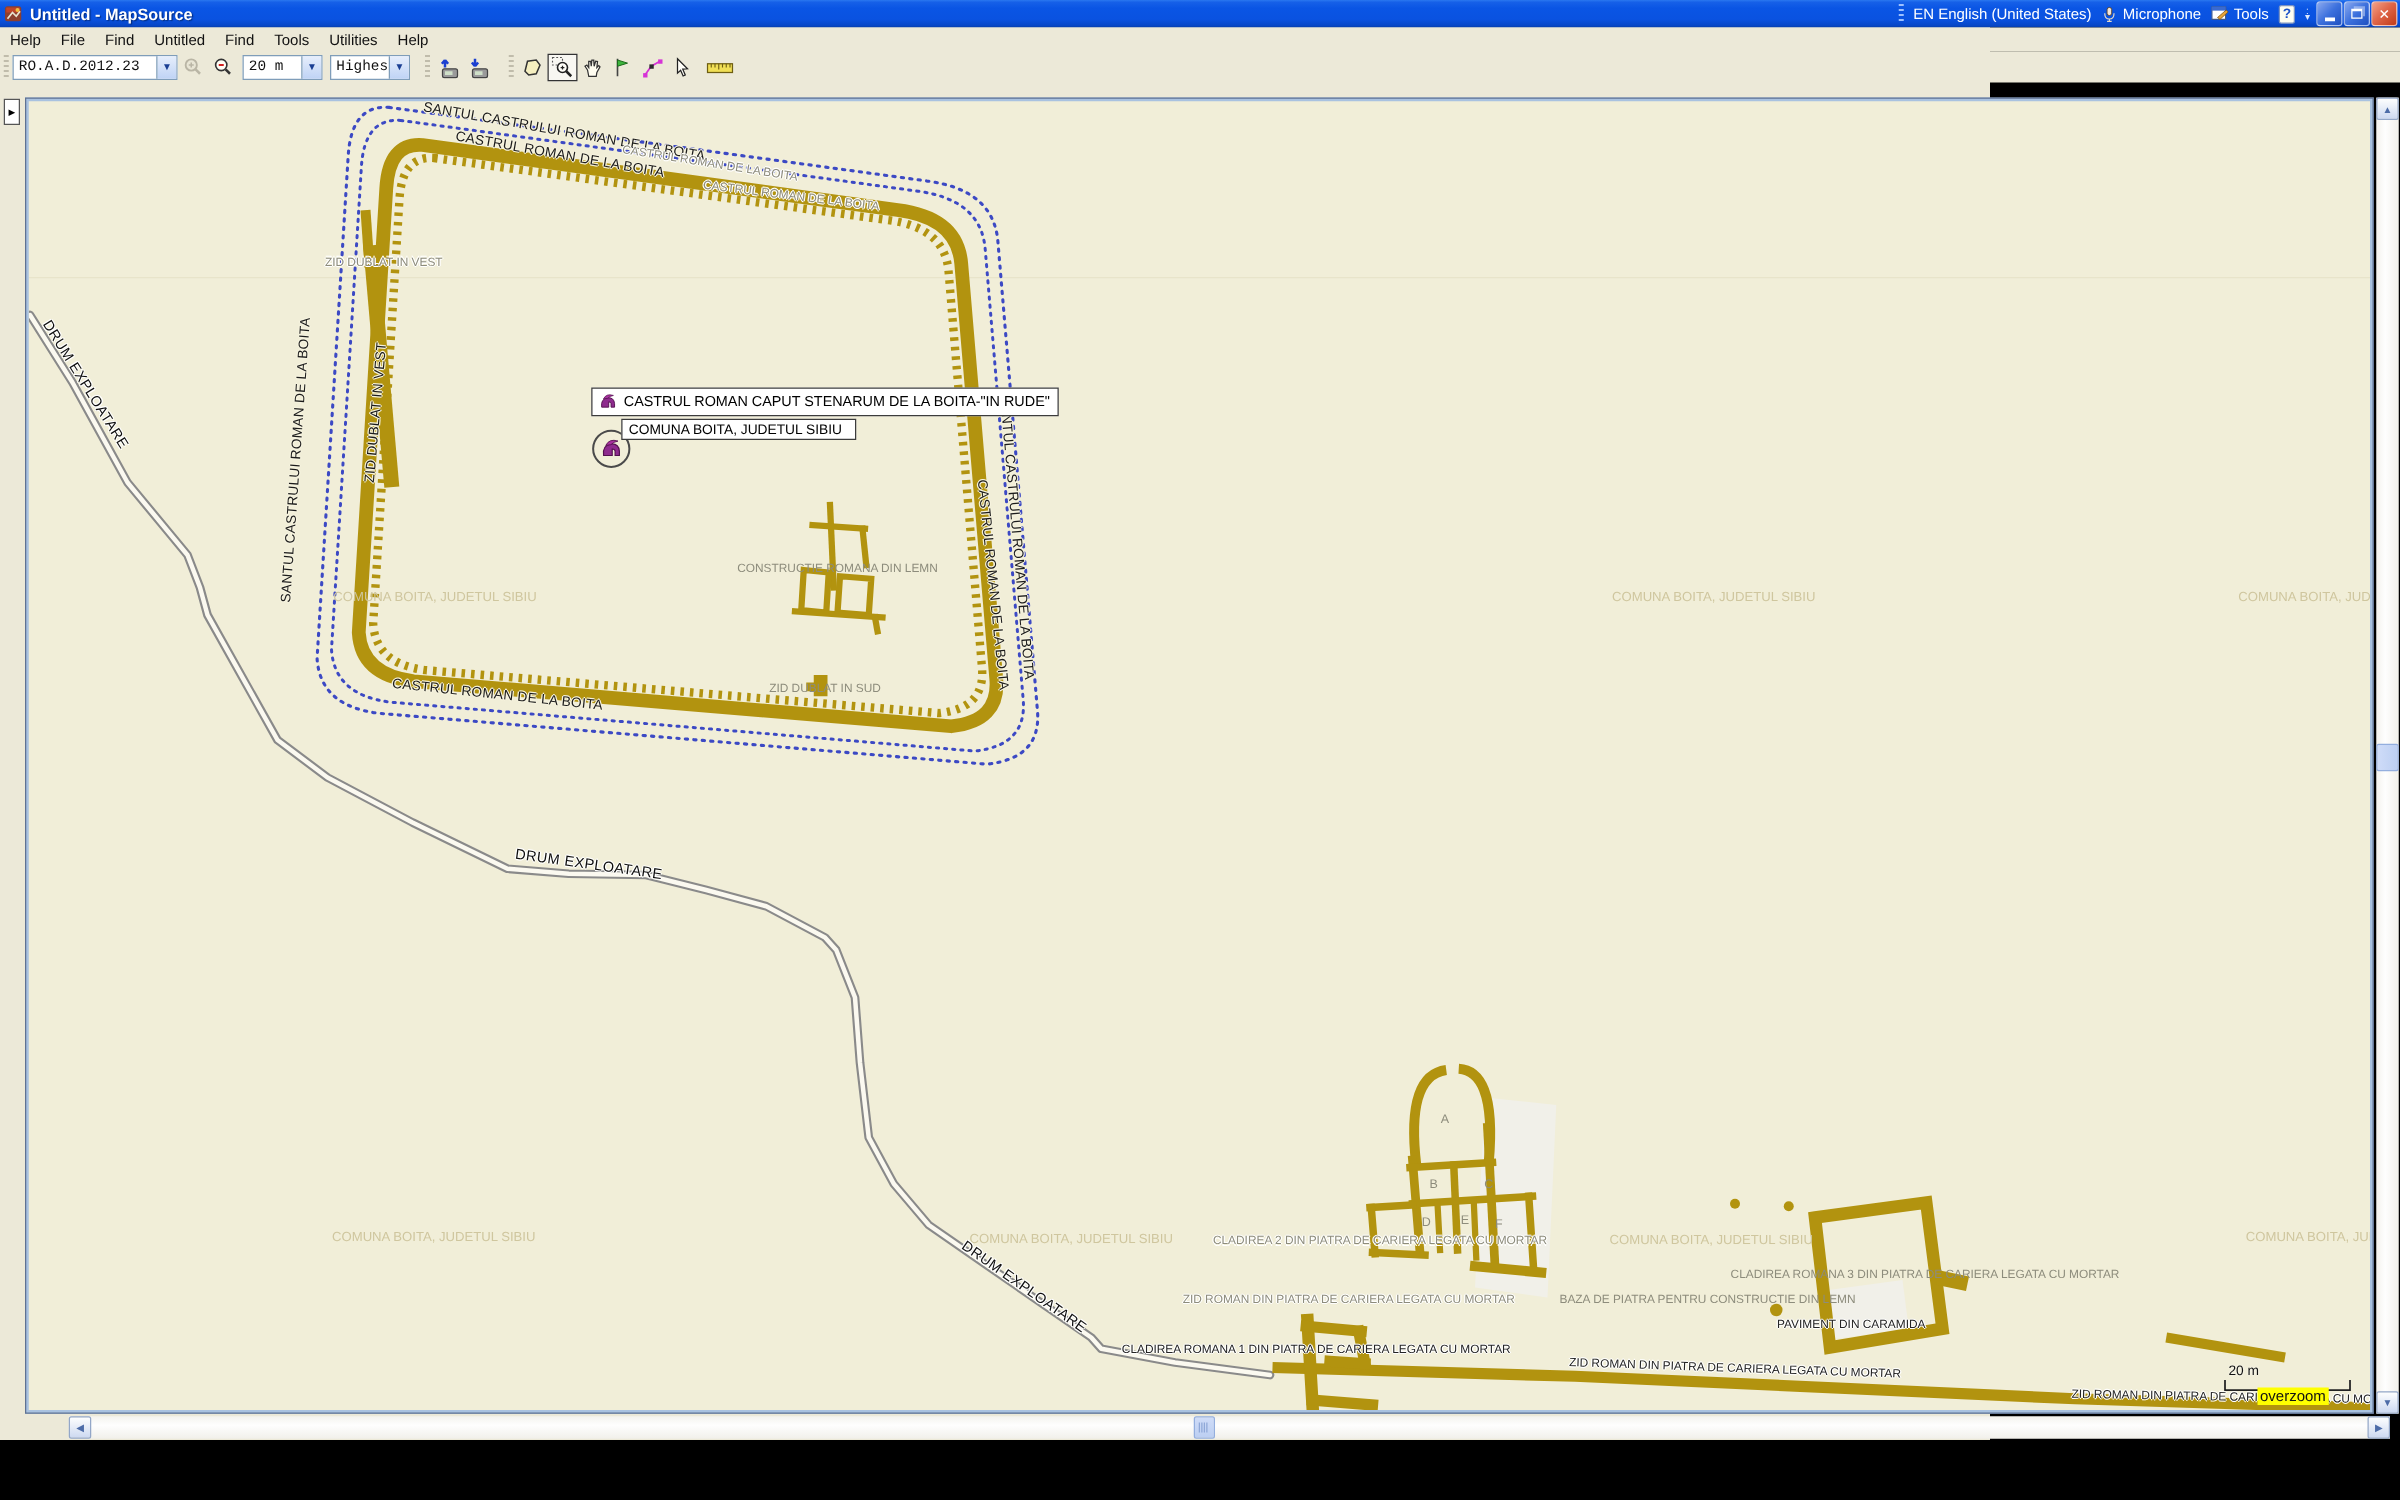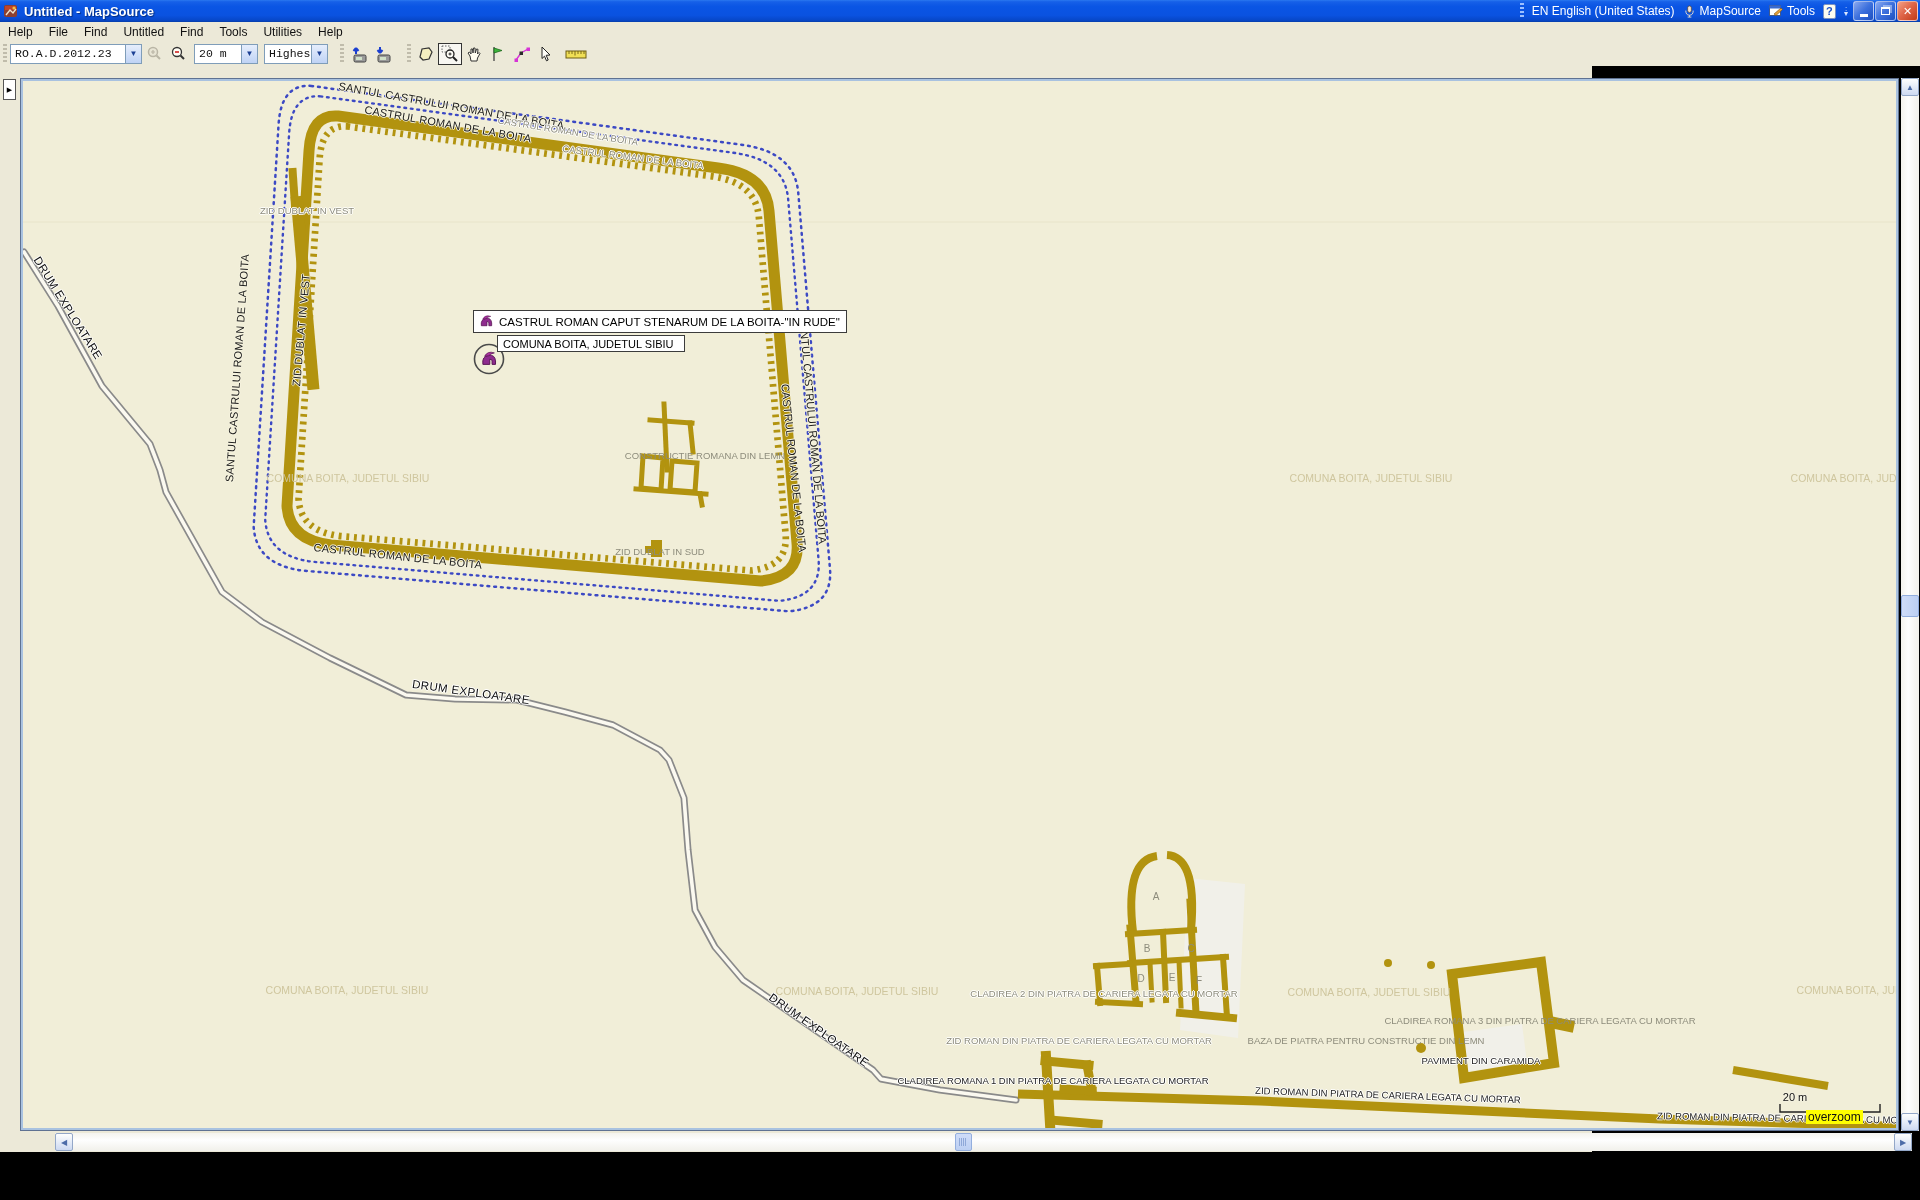--- a/index.html
+++ b/index.html
@@ -107,21 +107,21 @@
     <span id="title-text">Untitled - MapSource</span>
 
     <div id="langbar">
       <span class="lb-handle"></span>
       <span class="lb-item">EN English (United States)</span>
       <span class="lb-item">
         <svg width="13" height="13" viewBox="0 0 14 14">
           <rect x="5" y="1" width="4" height="7" rx="2" fill="#f3e6d8" stroke="#5a4632" stroke-width="0.8"></rect>
           <path d="M3 6 Q3 11 7 11 Q11 11 11 6 M7 11 L7 13 M5 13 L9 13" stroke="#e8dcc8" stroke-width="1" fill="none"></path>
         </svg>
-        <span>MapSource</span>
+        <span>Microphone</span>
       </span>
       <span class="lb-item">
         <svg width="14" height="12" viewBox="0 0 14 12">
           <rect x="0.5" y="0.5" width="11" height="10" fill="#fff" stroke="#40598c"></rect>
           <rect x="0.5" y="0.5" width="11" height="3" fill="#3a6ad0"></rect>
           <path d="M5 9 L12 3 L13.5 4.5 L7 10.5 Z" fill="#e8a33a" stroke="#7a5313" stroke-width="0.6"></path>
         </svg>
         <span>Tools</span>
       </span>
       <span class="helpbox">?</span>
@@ -349,21 +349,21 @@
             <div class="mlabel lab-black" style="left: 430px; top: 25px; transform: translate(-50%, -50%) rotate(10deg);">SANTUL CASTRULUI ROMAN DE LA BOITA.</div>
             <div class="mlabel lab-black" style="left: 425px; top: 43px; transform: translate(-50%, -50%) rotate(10deg);">CASTRUL ROMAN DE LA BOITA</div>
             <div class="mlabel lab-grayhalo" style="left: 545px; top: 50px; transform: translate(-50%, -50%) rotate(9deg);">CASTRUL ROMAN DE LA BOITA</div>
             <div class="mlabel lab-grayhalo" style="left: 610px; top: 76px; transform: translate(-50%, -50%) rotate(7deg);">CASTRUL ROMAN DE LA BOITA</div>
             <div class="mlabel lab-black" style="left: 214px; top: 287px; transform: translate(-50%, -50%) rotate(-86deg);">SANTUL CASTRULUI ROMAN DE LA BOITA</div>
             <div class="mlabel lab-grayhalo" style="left: 284px; top: 129px; transform: translate(-50%, -50%) rotate(0deg);">ZID DUBLAT IN VEST</div>
             <div class="mlabel lab-black" style="left: 278px; top: 249px; transform: translate(-50%, -50%) rotate(-85deg);">ZID DUBLAT IN VEST</div>
             <div class="mlabel lab-black" style="left: 790px; top: 349px; transform: translate(-50%, -50%) rotate(85deg);">SANTUL CASTRULUI ROMAN DE LA BOITA</div>
             <div class="mlabel lab-black" style="left: 771px; top: 387px; transform: translate(-50%, -50%) rotate(84deg);">CASTRUL ROMAN DE LA BOITA</div>
             <div class="mlabel lab-black" style="left: 375px; top: 475px; transform: translate(-50%, -50%) rotate(6deg);">CASTRUL ROMAN DE LA BOITA</div>
-            <div class="mlabel lab-gray" style="left: 682px; top: 374px; transform: translate(-50%, -50%) rotate(0deg);">CONSTRUCTIE ROMANA DIN LEMN</div>
+            <div class="mlabel lab-gray" style="left: 647px; top: 374px; transform: translate(-50%, -50%) rotate(0deg);">CONSTRUCTIE ROMANA DIN LEMN</div>
             <div class="mlabel lab-gray" style="left: 637px; top: 470px; transform: translate(-50%, -50%) rotate(0deg);">ZID DUBLAT IN SUD</div>
             <div class="mlabel lab-faint" style="left: 325px; top: 397px; transform: translate(-50%, -50%) rotate(0deg);">COMUNA BOITA, JUDETUL SIBIU</div>
             <div class="mlabel lab-faint" style="left: 1348px; top: 397px; transform: translate(-50%, -50%) rotate(0deg);">COMUNA BOITA, JUDETUL SIBIU</div>
             <div class="mlabel lab-faint" style="left: 1849px; top: 397px; transform: translate(-50%, -50%) rotate(0deg);">COMUNA BOITA, JUDETUL SIBIU</div>
             <div class="mlabel lab-faint" style="left: 324px; top: 909px; transform: translate(-50%, -50%) rotate(0deg);">COMUNA BOITA, JUDETUL SIBIU</div>
             <div class="mlabel lab-faint" style="left: 834px; top: 910px; transform: translate(-50%, -50%) rotate(0deg);">COMUNA BOITA, JUDETUL SIBIU</div>
             <div class="mlabel lab-faint" style="left: 1346px; top: 911px; transform: translate(-50%, -50%) rotate(0deg);">COMUNA BOITA, JUDETUL SIBIU</div>
             <div class="mlabel lab-faint" style="left: 1855px; top: 909px; transform: translate(-50%, -50%) rotate(0deg);">COMUNA BOITA, JUDETUL SIBIU</div>
             <div class="mlabel lab-road" style="left: 45px; top: 227px; transform: translate(-50%, -50%) rotate(58deg);">DRUM EXPLOATARE</div>
             <div class="mlabel lab-road" style="left: 448px; top: 611px; transform: translate(-50%, -50%) rotate(8deg);">DRUM EXPLOATARE</div>

